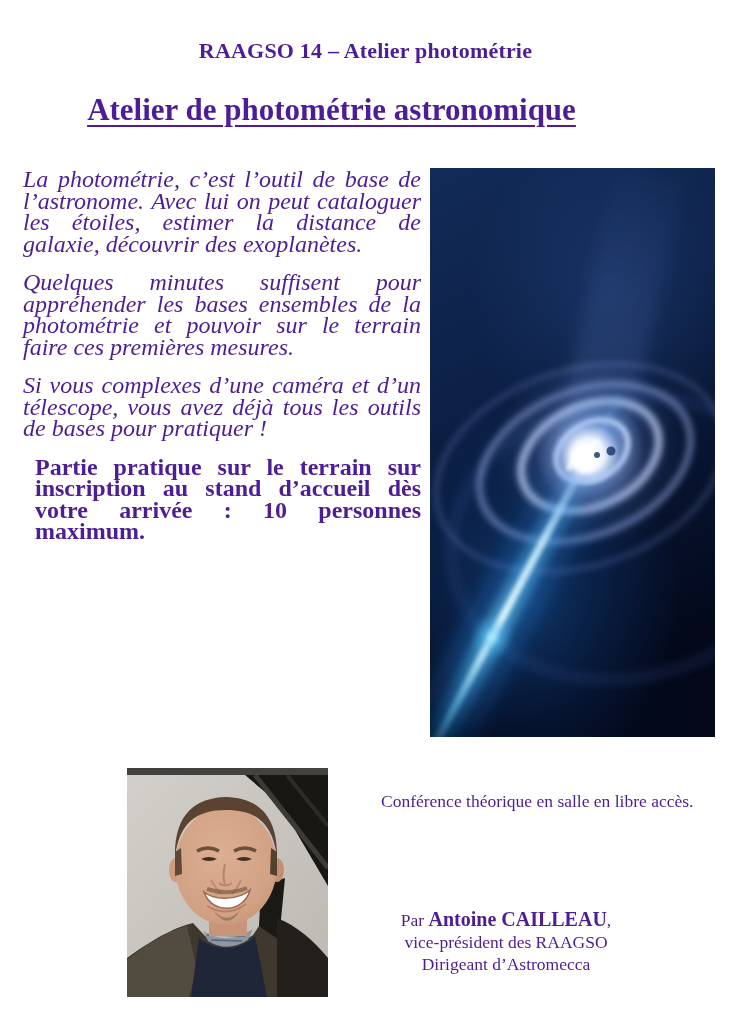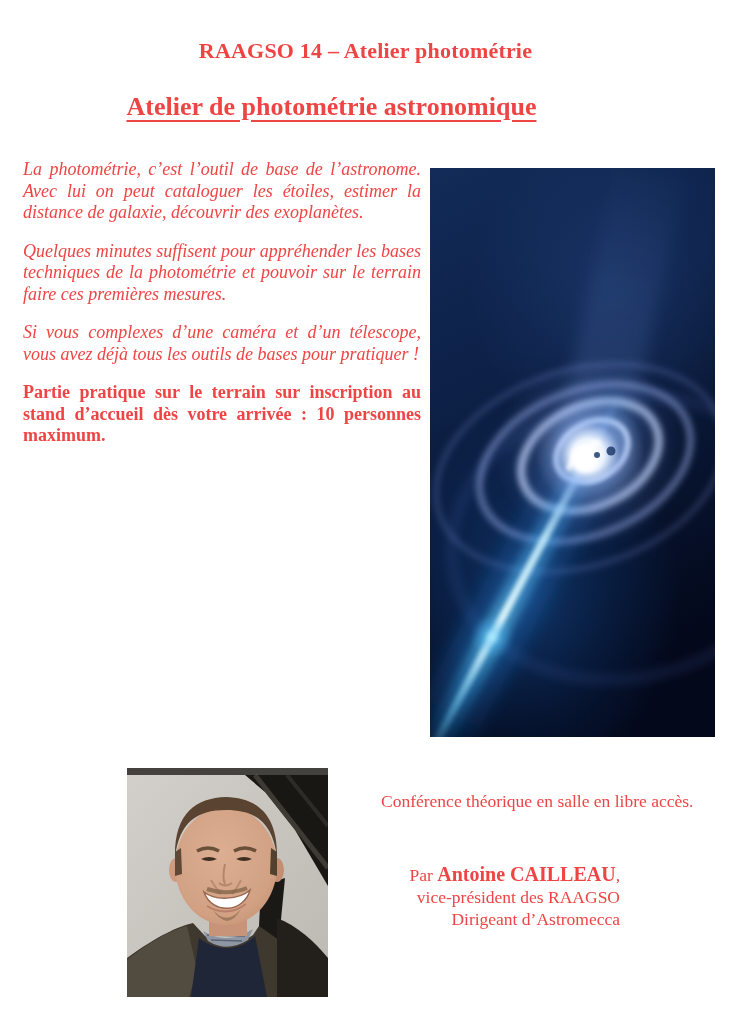--- a/index.html
+++ b/index.html
@@ -1,73 +1,73 @@
 <!DOCTYPE html>
 <html><head>
 <meta charset="utf-8">
 <style>
   html,body{margin:0;padding:0;background:#ffffff;}
   .page{
     position:relative;width:731px;height:1029px;background:#ffffff;overflow:hidden;
-    font-family:"Liberation Serif","DejaVu Serif",serif;color:#ef4444;
+    font-family:"Liberation Serif","DejaVu Serif",serif;color:#4c1d95;
   }
   .doc-title{
     position:absolute;top:38px;left:0;width:731px;text-align:center;
     font-size:22px;font-weight:bold;letter-spacing:.2px;
   }
   .doc-heading{
     position:absolute;top:92px;left:0;width:663px;text-align:center;
-    font-size:26px;font-weight:bold;
+    font-size:31px;font-weight:bold;
   }
   .doc-heading span{
     text-decoration:underline;text-decoration-thickness:2px;text-underline-offset:5px;
   }
   .text-col{
-    position:absolute;left:23px;top:159px;width:398px;
-    font-size:18px;line-height:21.5px;
+    position:absolute;left:23px;top:169px;width:398px;
+    font-size:24px;line-height:21.5px;
   }
   .text-col p{
     margin:0 0 17px 0;font-style:italic;
     text-align:justify;text-align-last:left;
   }
   .text-col p.bold-note{
-    font-style:normal;font-weight:bold;
+    font-style:normal;font-weight:bold;margin-left:12px;
   }
   .space-art{
     position:absolute;left:430px;top:168px;width:285px;height:569px;
   }
   .portrait{
     position:absolute;left:127px;top:768px;width:201px;height:229px;
   }
   .conference-note{
     position:absolute;left:345px;top:791px;width:340px;
     font-size:17.5px;
     margin-left:36px;
   }
   .byline{
-    position:absolute;left:392px;top:863px;width:228px;
-    text-align:right;font-size:17.5px;line-height:22px;
+    position:absolute;left:392px;top:908px;width:228px;
+    text-align:center;font-size:17.5px;line-height:22px;
   }
   .byline .author-name{font-weight:bold;font-size:20px;}
   svg{display:block;}
 </style>
 </head>
 <body>
 
 <div class="page">
 
   <div class="doc-title">RAAGSO 14 – Atelier photométrie</div>
 
   <div class="doc-heading">
     <span>Atelier de photométrie astronomique</span>
   </div>
 
   <div class="text-col">
     <p>La photométrie, c’est l’outil de base de l’astronome. Avec lui on peut cataloguer les étoiles, estimer la distance de galaxie, découvrir des exoplanètes.</p>
-    <p>Quelques minutes suffisent pour appréhender les bases techniques de la photométrie et pouvoir sur le terrain faire ces premières mesures.</p>
+    <p>Quelques minutes suffisent pour appréhender les bases ensembles de la photométrie et pouvoir sur le terrain faire ces premières mesures.</p>
     <p>Si vous complexes d’une caméra et d’un télescope, vous avez déjà tous les outils de bases pour pratiquer !</p>
     <p class="bold-note">Partie pratique sur le terrain sur inscription au stand d’accueil dès votre arrivée : 10 personnes maximum.</p>
   </div>
 
   <div class="space-art">
     <svg viewBox="0 0 285 569" width="285" height="569">
       <defs>
         <linearGradient id="spBg" x1="0" y1="0" x2="0.25" y2="1">
           <stop offset="0" stop-color="#122b58"></stop>
           <stop offset="0.38" stop-color="#0d2148"></stop>

